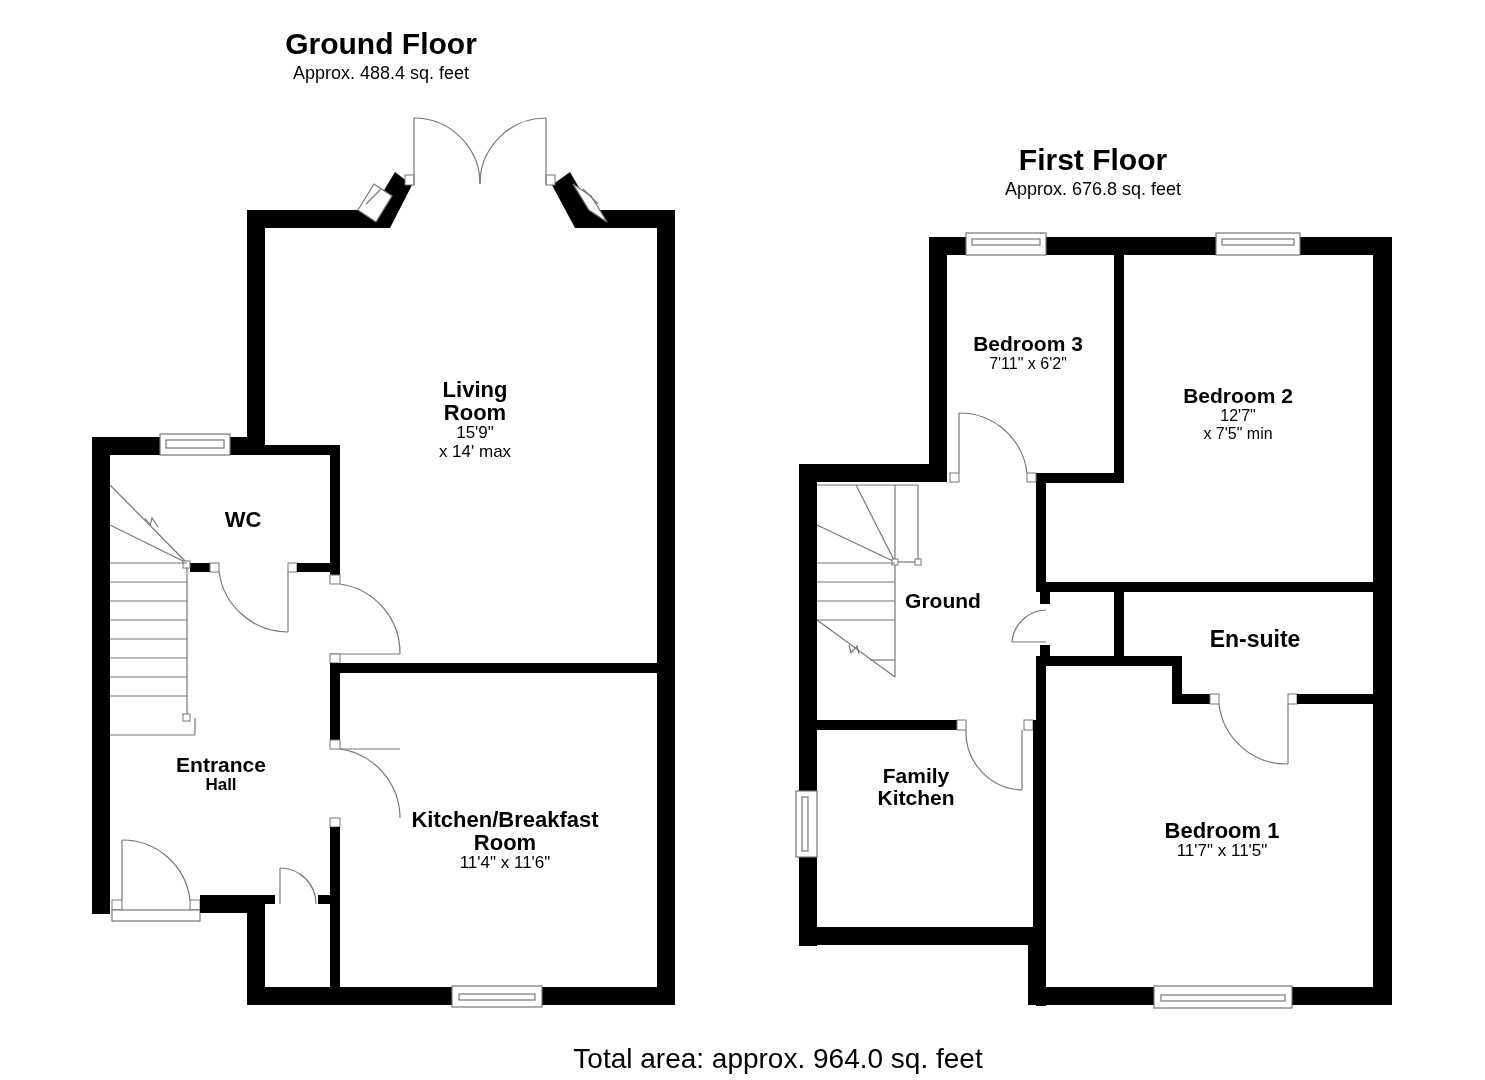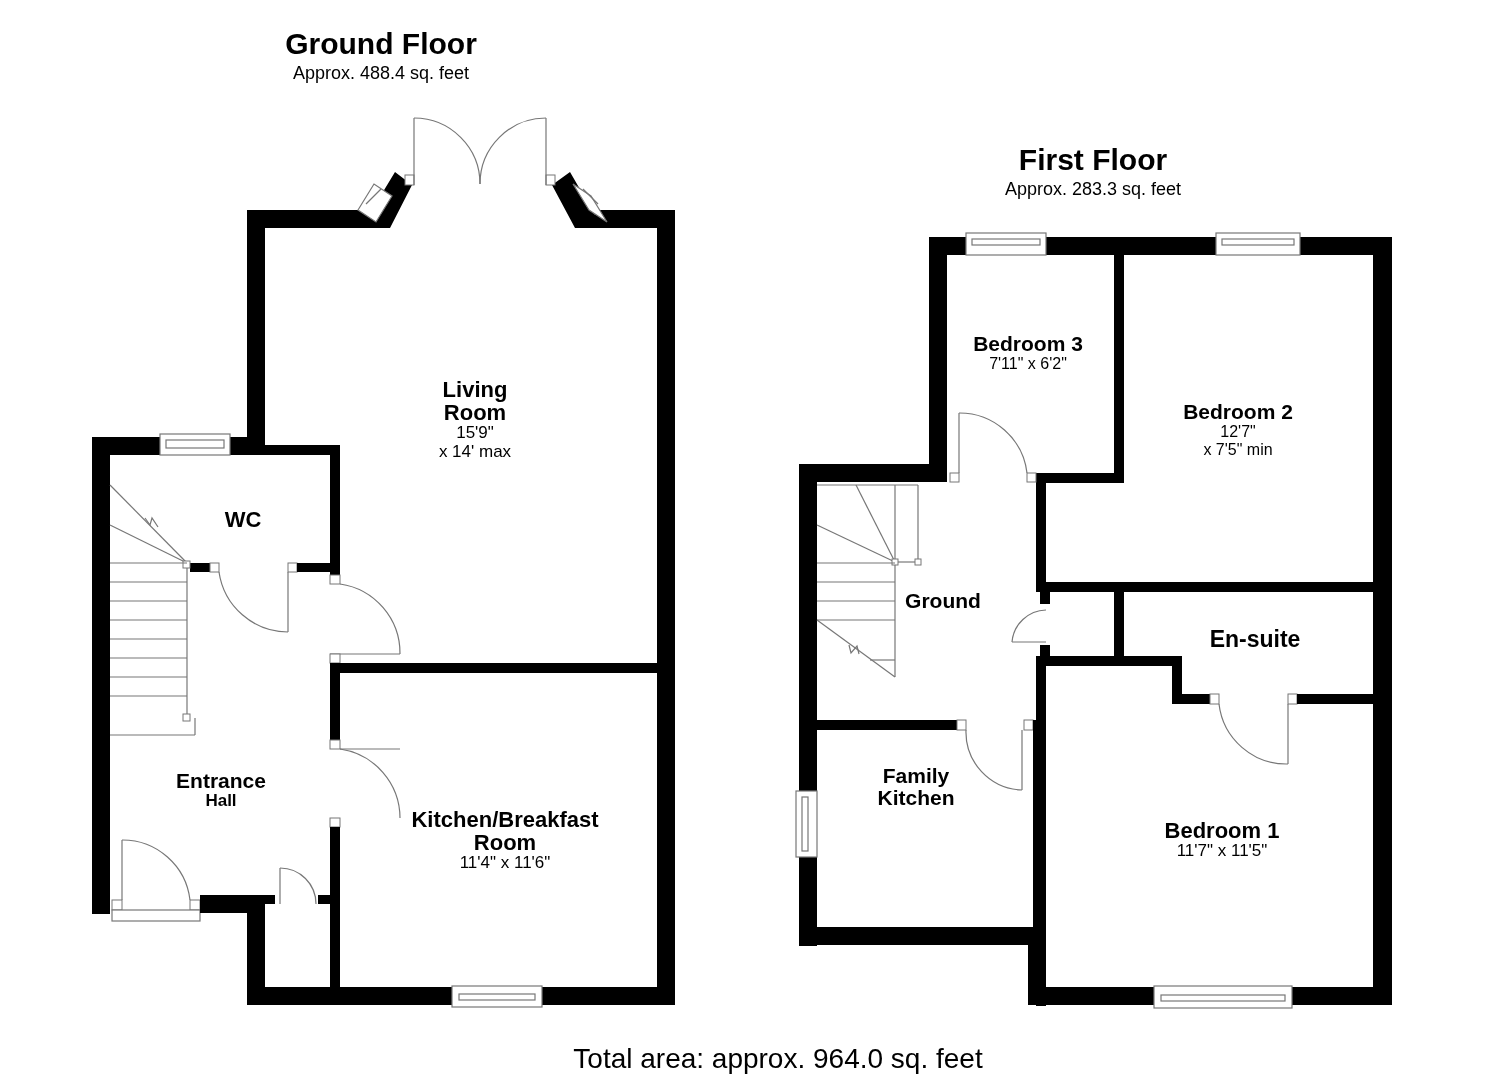--- a/index.html
+++ b/index.html
@@ -211,45 +211,45 @@
       <line class="thin" x1="817" y1="620" x2="895" y2="677"></line>
       <line class="thin" x1="870" y1="660" x2="895" y2="660"></line>
       <path class="thin" d="M849,645 L851,653 L857,646 L859,654"></path>
     </g>
   </g>
 </svg>
 
 <div class="lbl title" style="left:381px; top:28px;">Ground Floor</div>
 <div class="lbl sub" style="left:381px; top:64px;">Approx. 488.4 sq. feet</div>
 <div class="lbl title" style="left:1093px; top:144px;">First Floor</div>
-<div class="lbl sub" style="left:1093px; top:180px;">Approx. 283.3 sq. feet</div>
+<div class="lbl sub" style="left:1093px; top:180px;">Approx. 676.8 sq. feet</div>
 
 <div class="lbl" style="left:475px; top:378px;">
   <div class="room">Living</div>
   <div class="room">Room</div>
   <div class="dim">15'9"</div>
   <div class="dim">x 14' max</div>
 </div>
 <div class="lbl room" style="left:243px; top:508px;">WC</div>
-<div class="lbl" style="left:221px; top:754px;margin-top:16px;">
+<div class="lbl" style="left:221px; top:754px;">
   <div class="room" style="font-size:21px;">Entrance</div>
   <div class="room" style="font-size:17px;">Hall</div>
 </div>
 <div class="lbl" style="left:505px; top:808px;">
   <div class="room">Kitchen/Breakfast</div>
   <div class="room">Room</div>
   <div class="dim">11'4" x 11'6"</div>
 </div>
 
 <div class="lbl" style="left:1028px; top:333px;">
   <div class="room" style="font-size:21px;text-align:center;">Bedroom 3</div>
   <div class="dim" style="font-size:16px;">7'11" x 6'2"</div>
 </div>
 <div class="lbl" style="left:1238px; top:385px;">
-  <div class="room" style="font-size:21px;margin-top:16px;">Bedroom 2</div>
+  <div class="room" style="font-size:21px;">Bedroom 2</div>
   <div class="dim" style="font-size:16px;">12'7"</div>
   <div class="dim" style="font-size:16px;">x 7'5" min</div>
 </div>
 <div class="lbl room" style="left:943px; top:590px; font-size:21px;">Ground</div>
 <div class="lbl room" style="left:1255px; top:627px; font-size:23px;">En-suite</div>
 <div class="lbl" style="left:916px; top:765px;">
   <div class="room" style="font-size:21px;">Family</div>
   <div class="room" style="font-size:21px;">Kitchen</div>
 </div>
 <div class="lbl" style="left:1222px; top:819px;">

